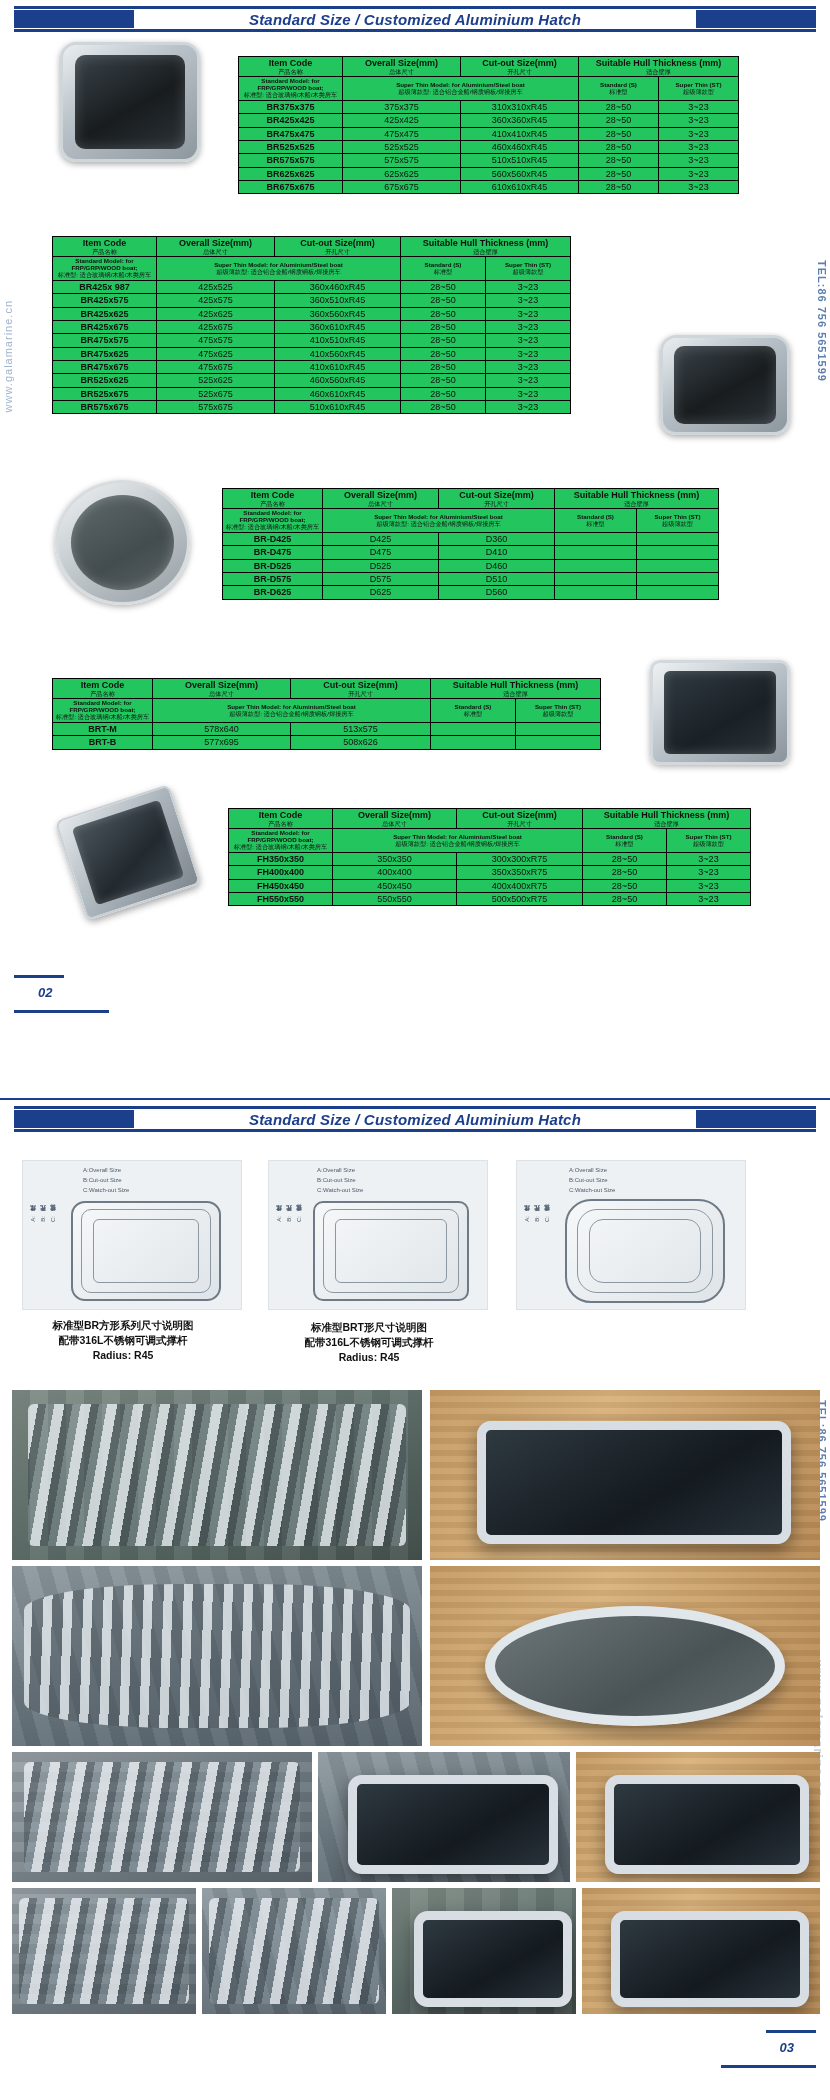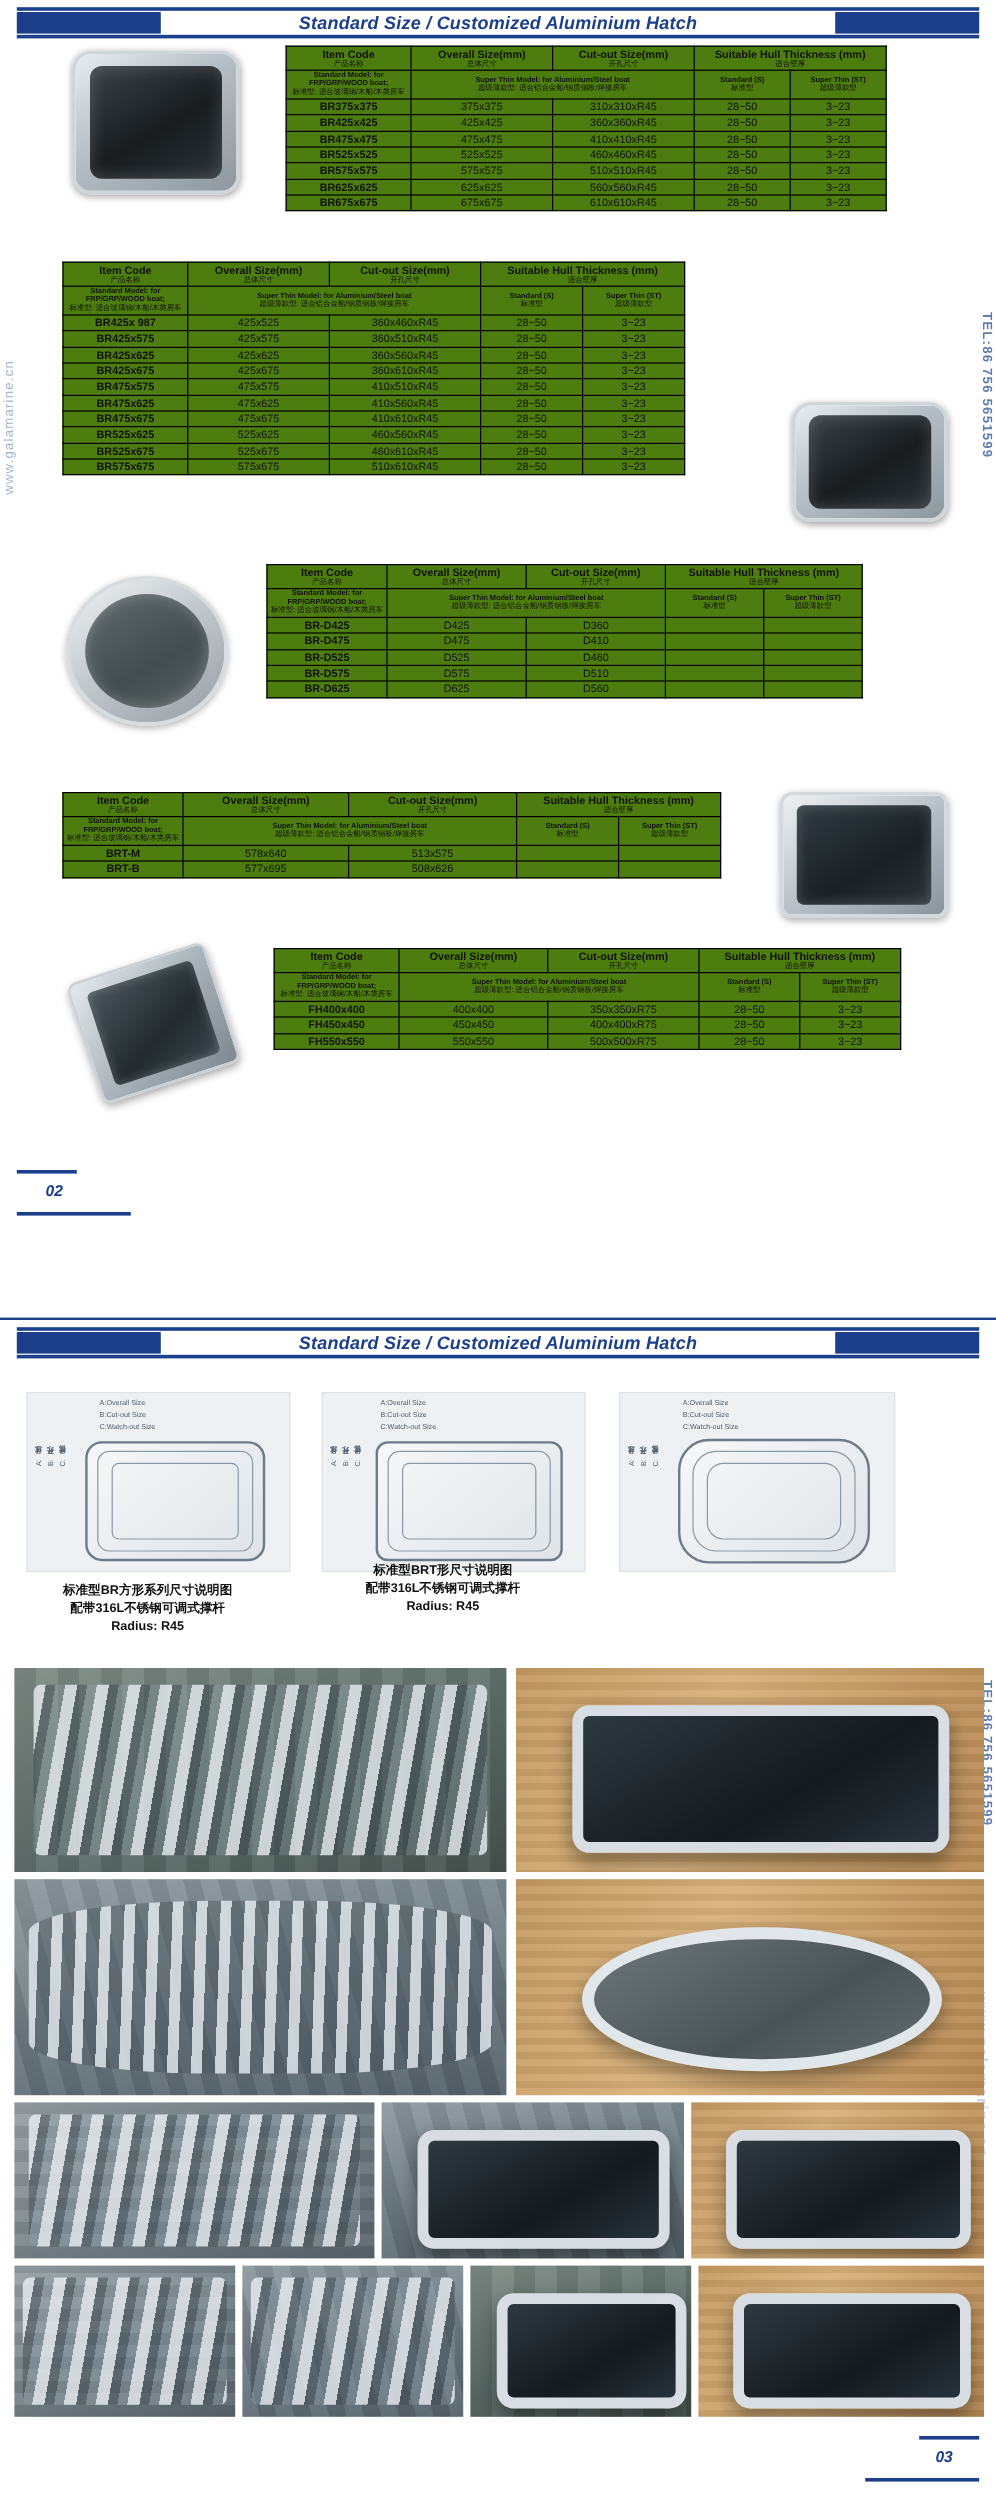--- a/index.html
+++ b/index.html
@@ -57,21 +57,22 @@
     font-family: "Liberation Sans", sans-serif;
   }
   .vtext.left { left: 2px; transform: rotate(180deg); }
   .vtext.right { right: 2px; }
   .vtext.blue { color: #5e7fae; font-weight: bold; }
 
   
   .tbl {
     border-collapse: collapse;
     font-size: 8.5px;
-    background: #4d7c0f;
+    background: #22c55e;
+    margin-top: 18px;
   }
   .tbl td, .tbl th {
     border: 1px solid #000;
     text-align: center;
     vertical-align: middle;
     padding: 1px 2px;
     line-height: 1.15;
   }
   .tbl .hdr-main {
     font-weight: bold;
@@ -680,20 +681,27 @@
           <span class="cn">超级薄款型:  适合铝合金船/钢质钢板/焊接房车</span>
         </td>
         <td class="hdr-sub" style="width:84px;">
           <span>Standard (S)</span>
           <span class="cn">标准型</span>
         </td>
         <td class="hdr-sub" style="width:84px;">
           <span>Super Thin (ST)</span>
           <span class="cn">超级薄款型</span>
         </td>
+      </tr>
+      <tr>
+        <td class="code">FH350x350</td>
+        <td class="val">350x350</td>
+        <td class="val">300x300xR75</td>
+        <td class="val">28~50</td>
+        <td class="val">3~23</td>
       </tr>
       <tr>
         <td class="code">FH400x400</td>
         <td class="val">400x400</td>
         <td class="val">350x350xR75</td>
         <td class="val">28~50</td>
         <td class="val">3~23</td>
       </tr>
       <tr>
         <td class="code">FH450x450</td>
@@ -748,21 +756,21 @@
     <div class="diag-label" style="left:48px; top:6px;">A:Overall Size</div>
     <div class="diag-label" style="left:48px; top:16px;">B:Cut-out Size</div>
     <div class="diag-label" style="left:48px; top:26px;">C:Watch-out Size</div>
     <div class="diag-vlabel" style="left:6px; top:55px;">A:总体尺寸</div>
     <div class="diag-vlabel" style="left:16px; top:55px;">B:开孔尺寸</div>
     <div class="diag-vlabel" style="left:26px; top:55px;">C:视窗尺寸</div>
     <div class="diag-inner" style="left:44px; top:40px; width:156px; height:100px; border-radius:10px;"></div>
     <div class="diag-inner2" style="left:54px; top:48px; width:136px; height:84px;"></div>
     <div class="diag-inner2" style="left:66px; top:58px; width:112px; height:64px; border-radius:6px;"></div>
   </div>
-  <div class="diag-caption" style="left:264px; top:202px;">
+  <div class="diag-caption" style="left:264px; top:220px;">
     <div>标准型BRT形尺寸说明图</div>
     <div>配带316L不锈钢可调式撑杆</div>
     <div class="radius">Radius: R45</div>
   </div>
 
   <div class="diagram-box" style="left:516px; top:60px; width:230px; height:150px;">
     <div class="diag-label" style="left:52px; top:6px;">A:Overall Size</div>
     <div class="diag-label" style="left:52px; top:16px;">B:Cut-out Size</div>
     <div class="diag-label" style="left:52px; top:26px;">C:Watch-out Size</div>
     <div class="diag-vlabel" style="left:6px; top:55px;">A:总体尺寸</div>

